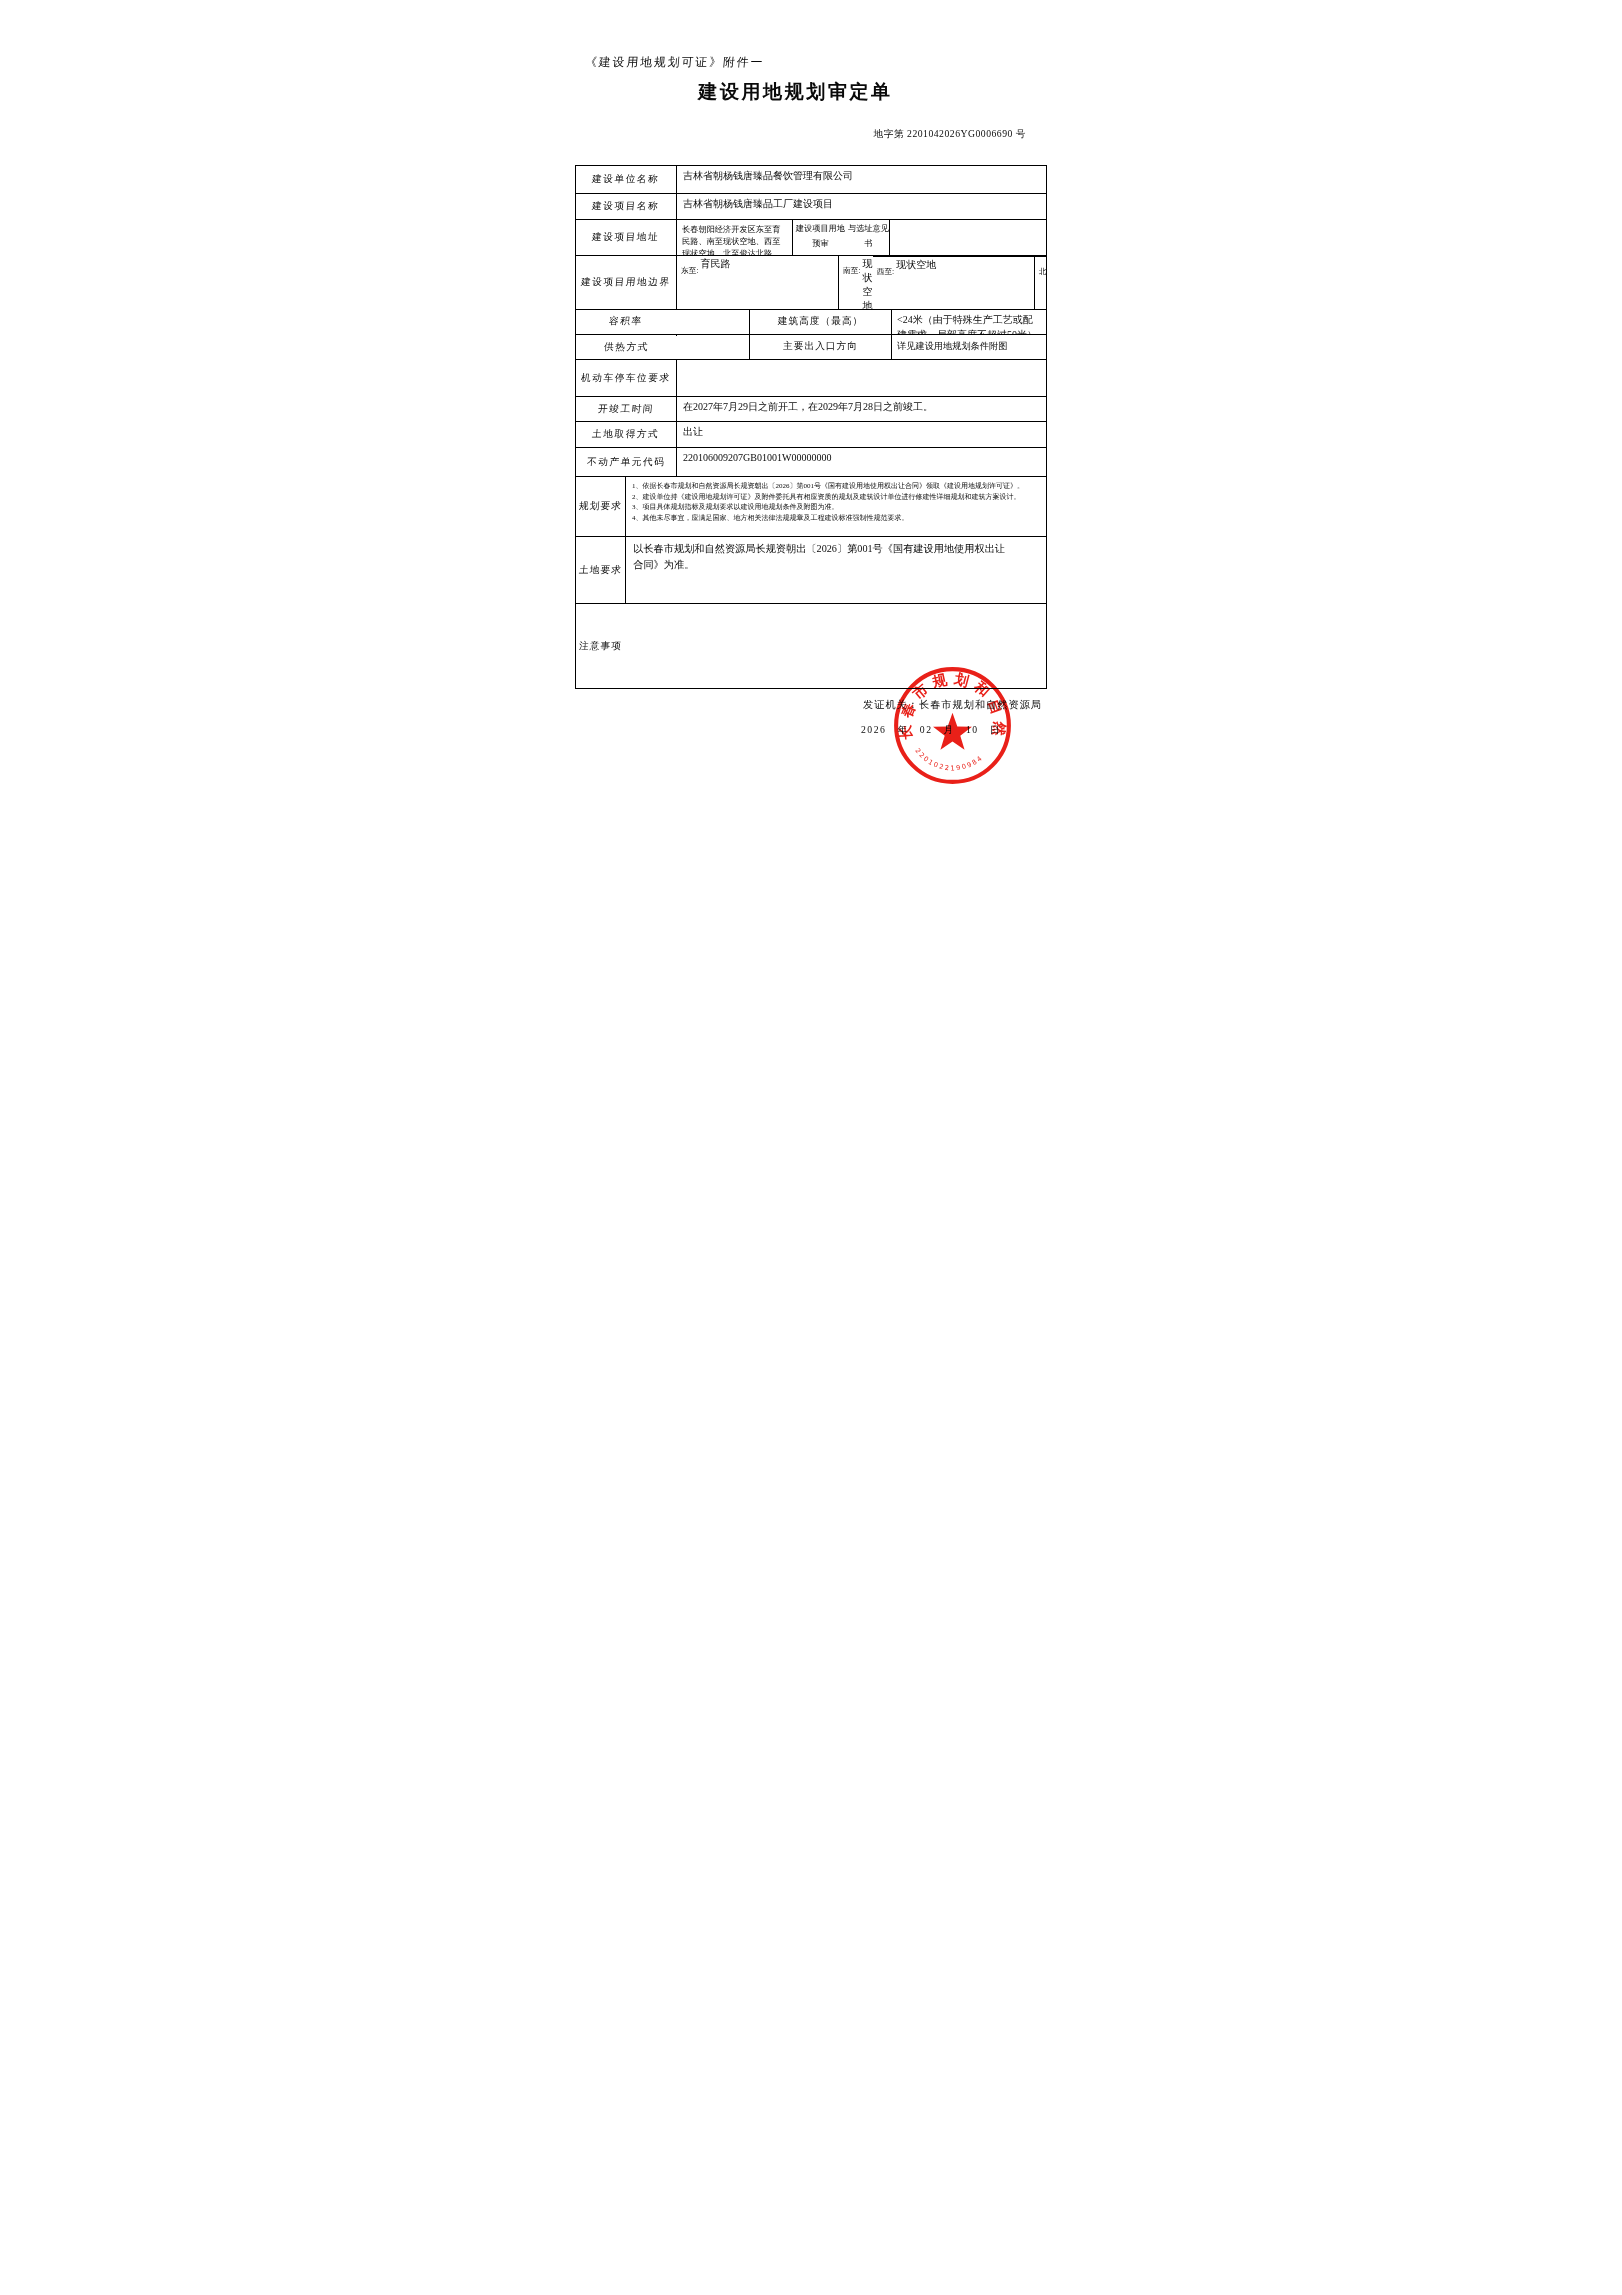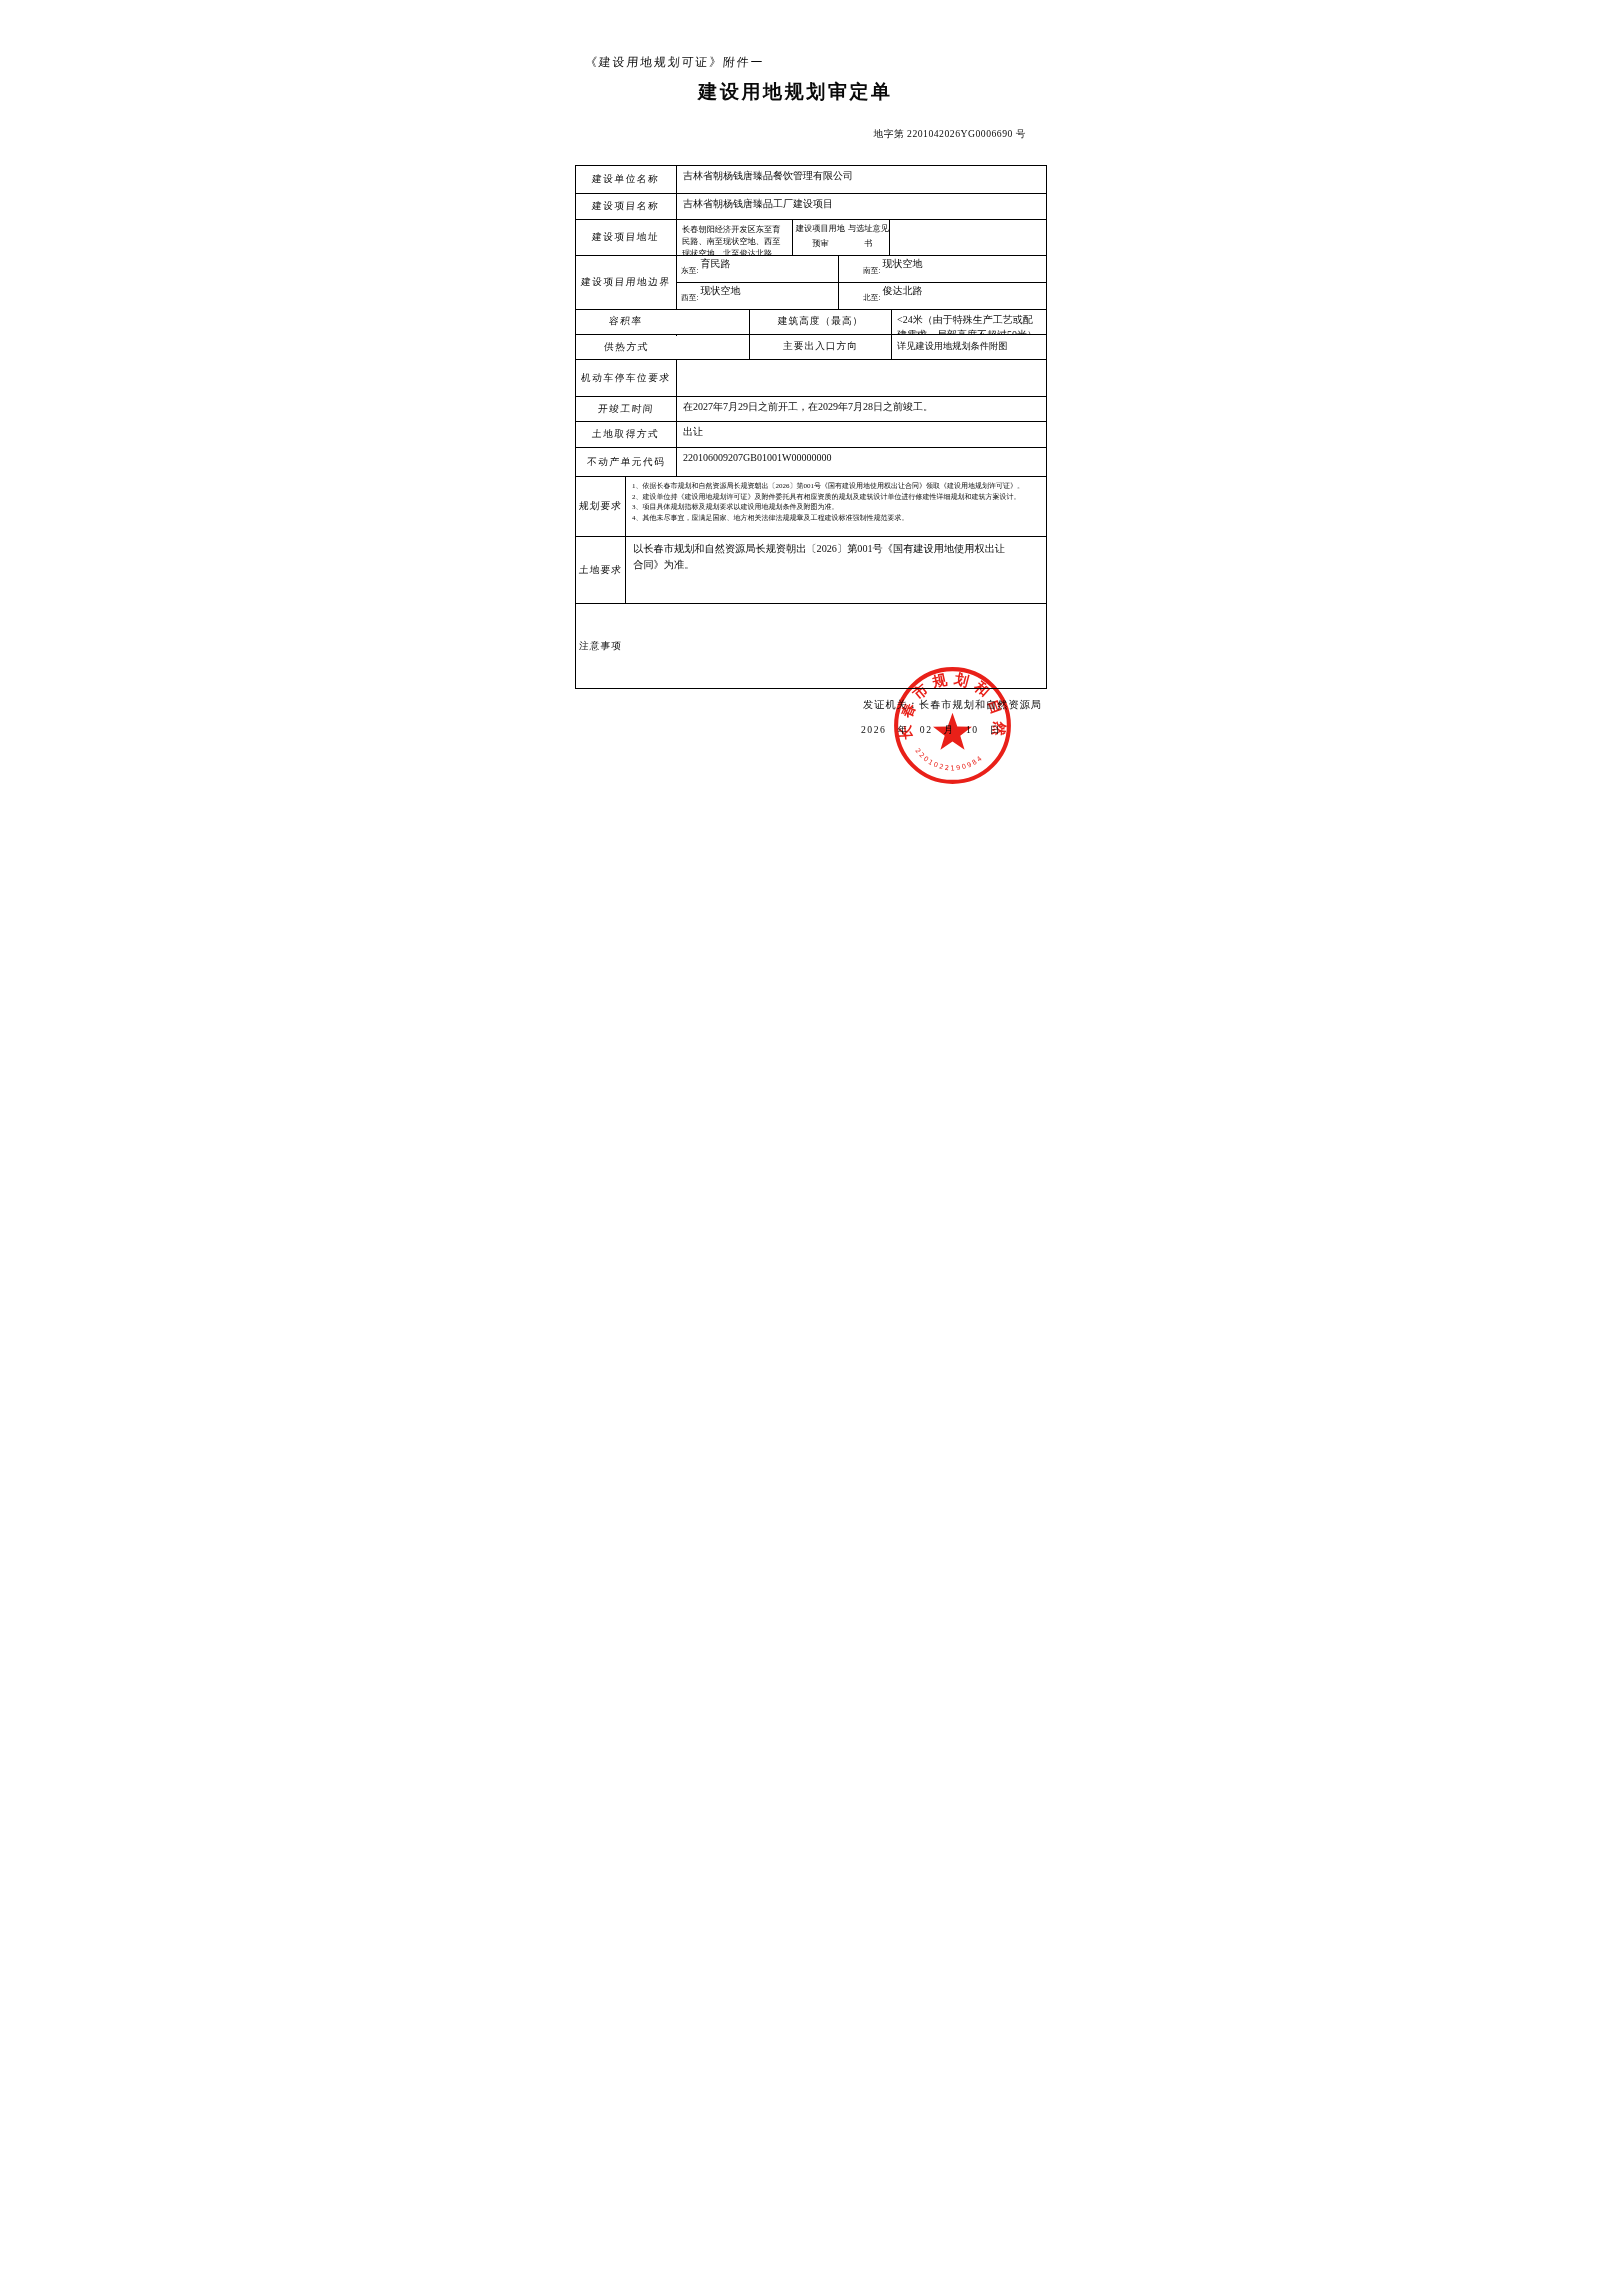--- a/index.html
+++ b/index.html
@@ -45,25 +45,25 @@
   .n-label{width:49px; flex:0 0 49px; letter-spacing:1px;}
   .val-cell{font-size:10px; padding:3.1px 5.1px 2px 6.1px; line-height:1.4;}
   .addr-cell{width:116px; flex:0 0 116px; font-size:8.2px; padding:4.1px 4.1px 2px 5.1px; line-height:1.5;}
   .preaudit-cell{
     width:97px; flex:0 0 97px;
     display:flex; flex-direction:row; align-items:center; justify-content:center;
     font-size:8.2px; line-height:1.8; text-align:center;
   }
   .empty-cell{flex:1 1 auto;}
   
-  .bound-grid{flex:1 1 auto; display:flex; flex-direction:column;}
+  .bound-grid{flex:1 1 auto; display:flex; flex-direction:row;}
   .bound-row{display:flex; flex:1 1 50%;}
   .bound-row + .bound-row{border-top:1.5px solid #000;}
   .bound-cell{box-sizing:border-box; display:flex; align-items:flex-start; overflow:hidden;}
-  .bound-cell + .bound-cell{border-left:0.5px solid #000;padding-left:20px;}
+  .bound-cell + .bound-cell{border-left:0.5px solid #000;}
   .bc-a{width:161px; flex:0 0 161px;}
   .bc-b{flex:1 1 auto;}
   .bound-dir{font-size:7.7px; margin:10.2px 0 0 4.1px; white-space:nowrap;}
   .bound-val{font-size:10px; margin:1.5px 0 0 2px;}
   
   .rv-cell{width:73px; flex:0 0 73px; font-size:9.7px; padding:2.6px 3.1px 0 5.1px;margin-top:24px;}
   .rm-cell{width:142px; flex:0 0 142px; display:flex; align-items:center; justify-content:center;
            font-size:9.7px; letter-spacing:1px; text-align:center;}
   .rr-cell{flex:1 1 auto; font-size:10px; padding:2.6px 4.1px 0 5.1px; line-height:1.5;}
   .rr-mid{display:flex; align-items:center; font-size:9.2px; padding:0 4.1px 0 5.1px;}

